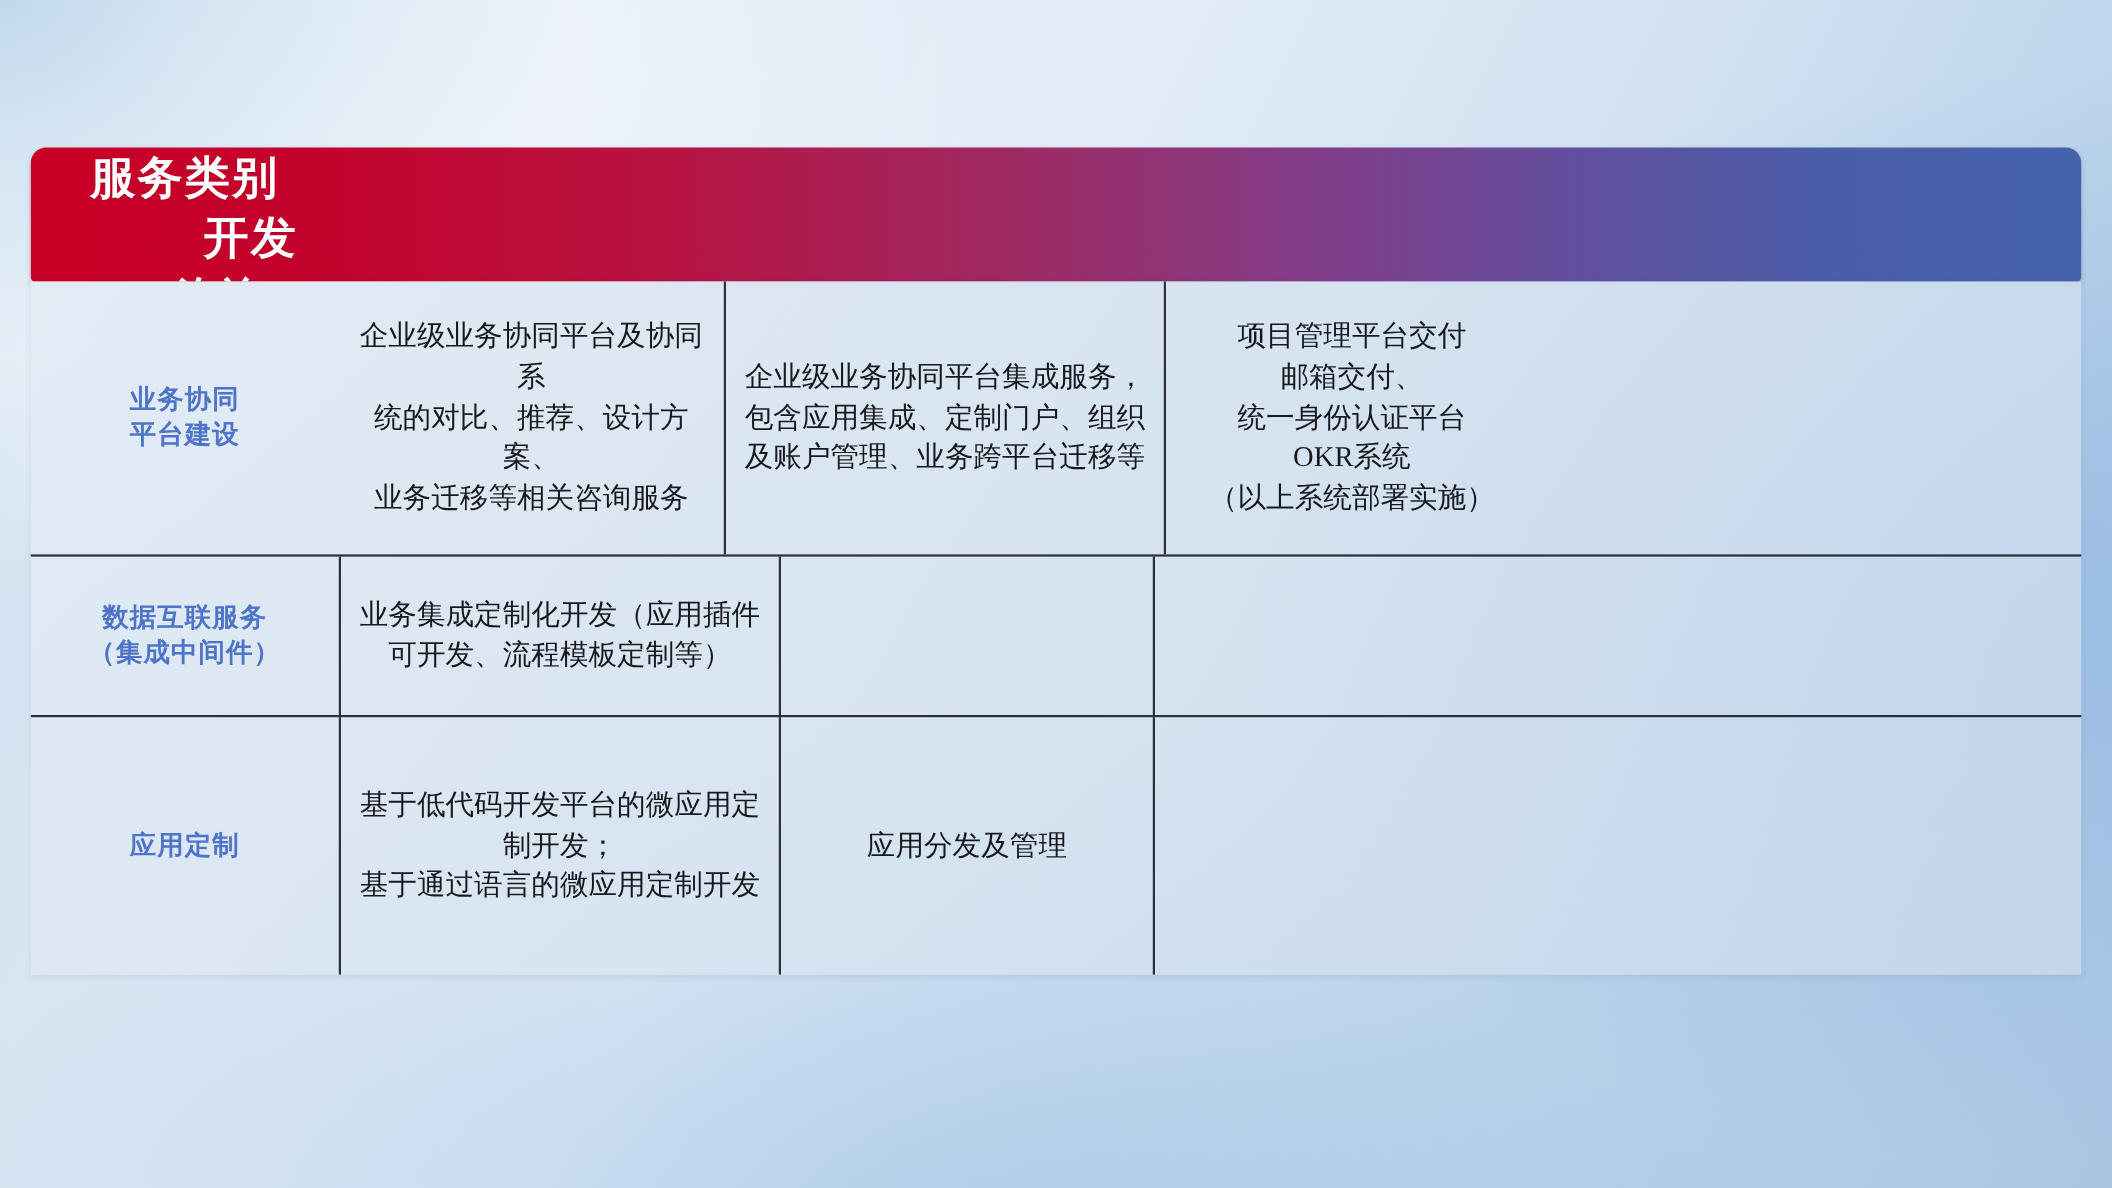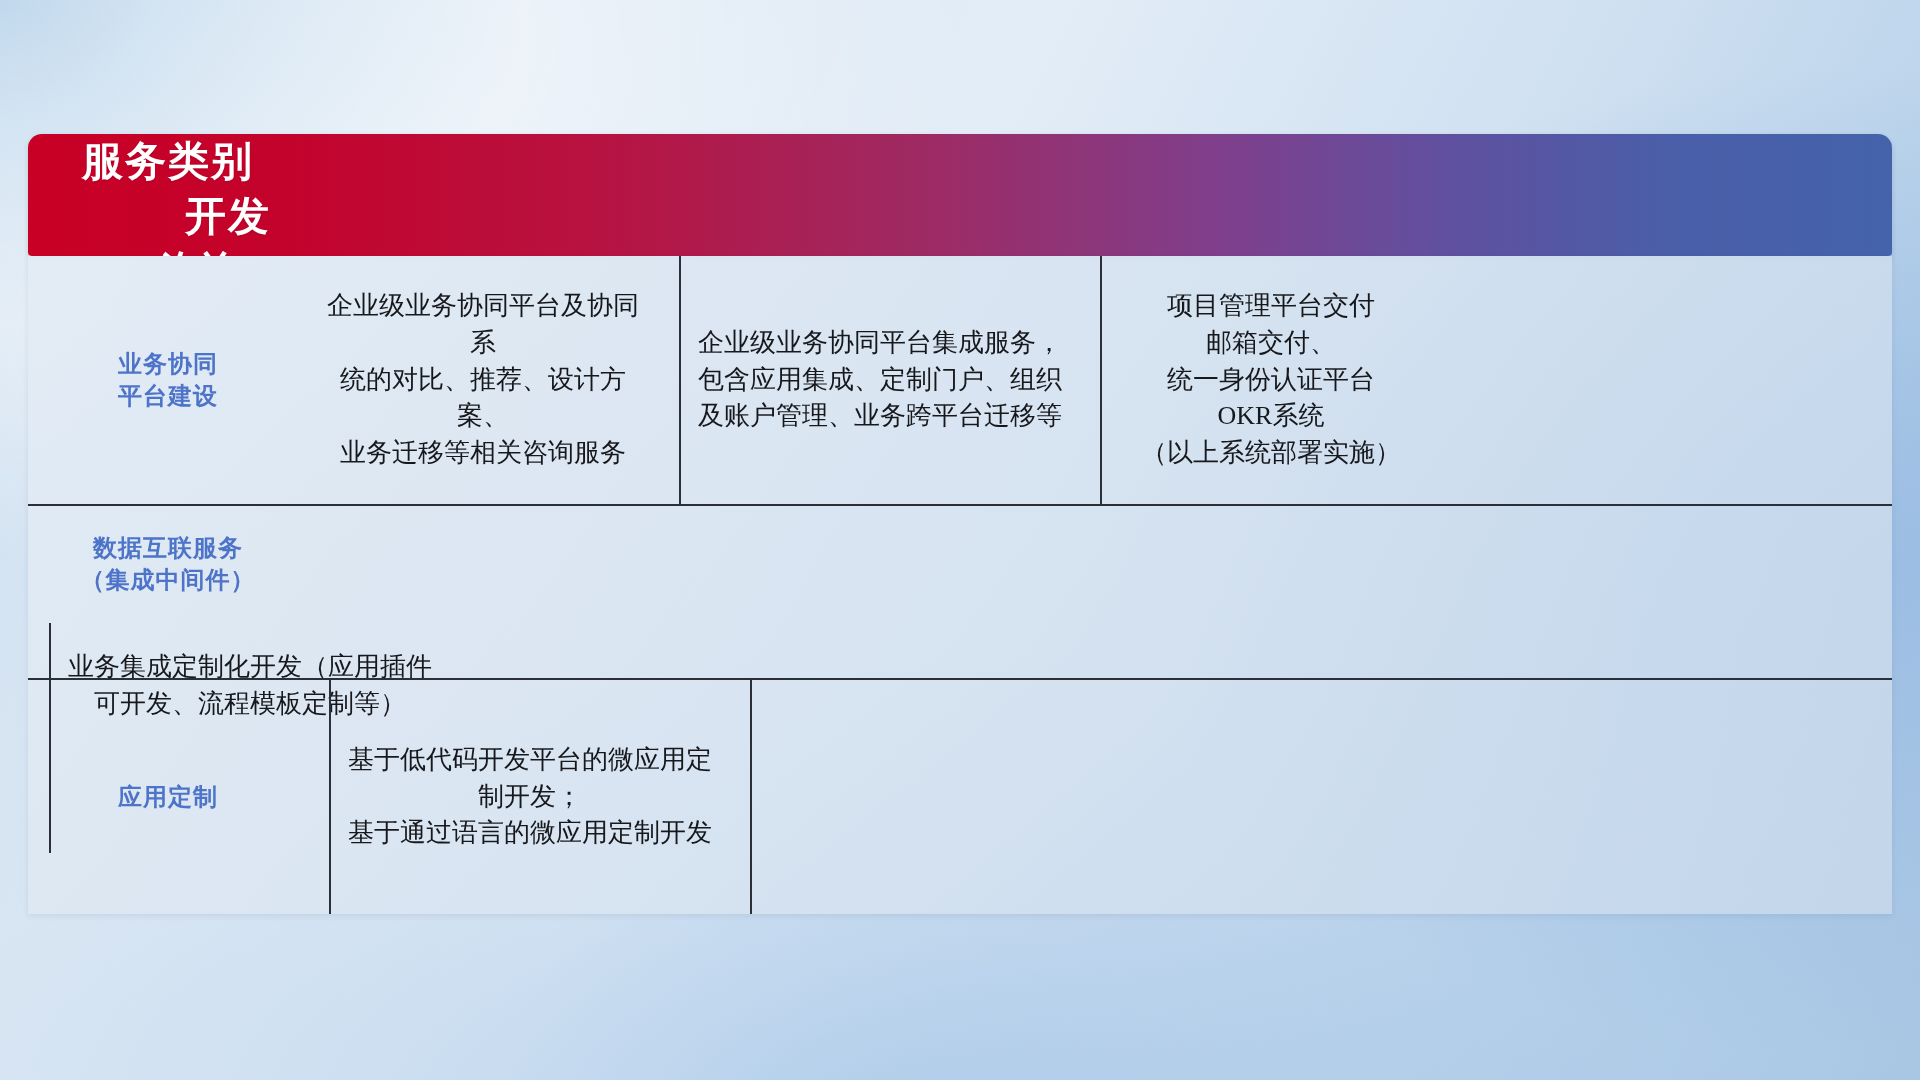--- a/index.html
+++ b/index.html
@@ -99,39 +99,39 @@
     justify-content: center;
     text-align: center;
     padding: 26px 14px;
     color: #16181c;
     font-size: 26px;
     line-height: 1.42;
     white-space: pre-line;
     font-family: Liberation Serif, serif;
   }
   
-  .td.sep-left { border-left: 2px solid #2b3038; margin-left: 21px; }
+  .td.sep-left { border-left: 2px solid #2b3038; }
 
   .td.rowlabel {
     color: #4d74c8;
     font-weight: bold;
     font-size: 24px;
     line-height: 1.35;
     letter-spacing: 1px;
   }
 
   
   .c1 { width: 280px; }
   .c2 { width: 350px; }
   .c3 { width: 400px; }
   .c4 { width: 340px; }
   .c5 { width: 494px; }
 
   .r1 { height: 248px; }
-  .r2 { height: 174px; flex-direction: column; }
+  .r2 { height: 146px; }
   .r3 { height: 236px; }
 </style>
 </head>
 <body>
 
 <div class="page">
 
   <div class="table-wrap">
 
     <div class="thead">
@@ -167,18 +167,19 @@
 可开发、流程模板定制等）</div>
         <div class="td c4 sep-left"></div>
         <div class="td c5 sep-left"></div>
       </div>
 
       <div class="tr r3">
         <div class="td rowlabel c1">应用定制</div>
         <div class="td c3 sep-left">基于低代码开发平台的微应用定
 制开发；
 基于通过语言的微应用定制开发</div>
+        <div class="td c4 sep-left">应用分发及管理</div>
         <div class="td c5 sep-left"></div>
       </div>
 
     </div>
   </div>
 </div>
 
 </body></html>

